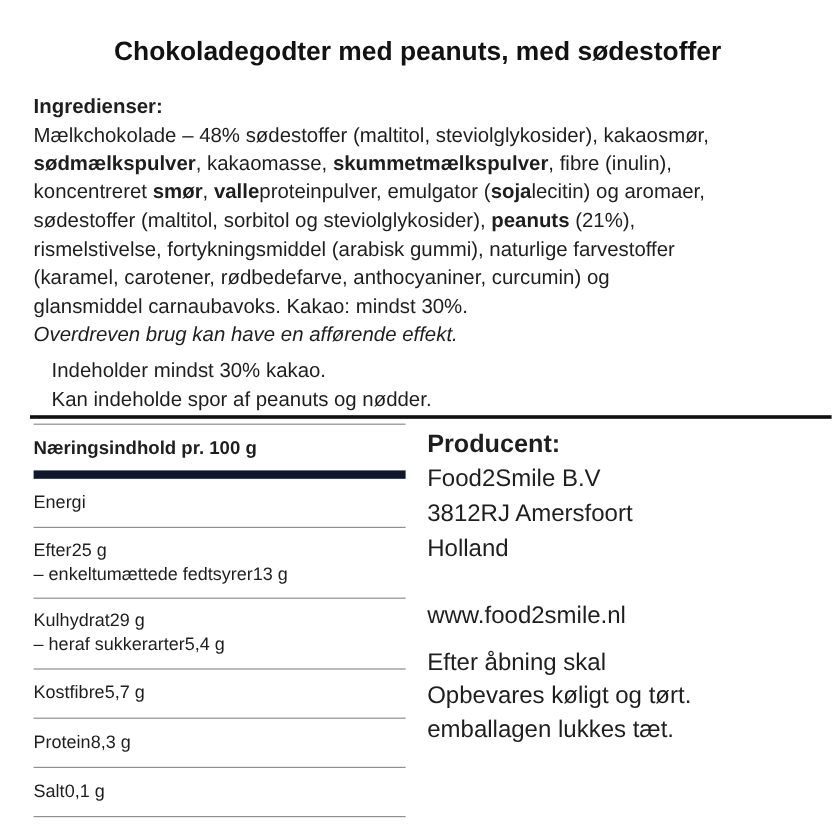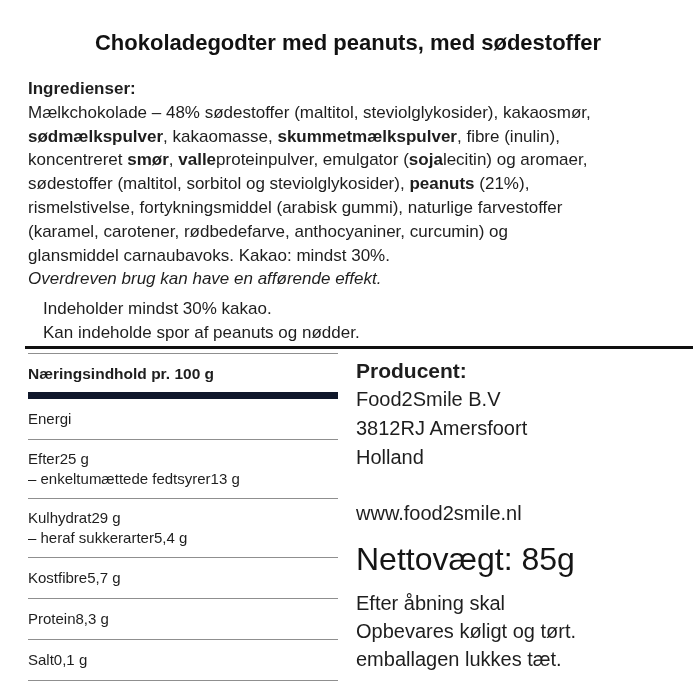--- a/index.html
+++ b/index.html
@@ -181,21 +181,20 @@
       </div>
     </div>
   </div>
 
   <div class="producer">
     <div class="producer-heading">Producent:</div>
     <div>Food2Smile B.V</div>
     <div>3812RJ Amersfoort</div>
     <div>Holland</div>
     <div class="website">www.food2smile.nl</div>
-    <div class="netweight">Nettovægt: 85g</div>
     <div class="storage">
       <div>Efter åbning skal</div>
       <div>Opbevares køligt og tørt.</div>
       <div>emballagen lukkes tæt.</div>
     </div>
   </div>
 
 </div>
 
 </body></html>

